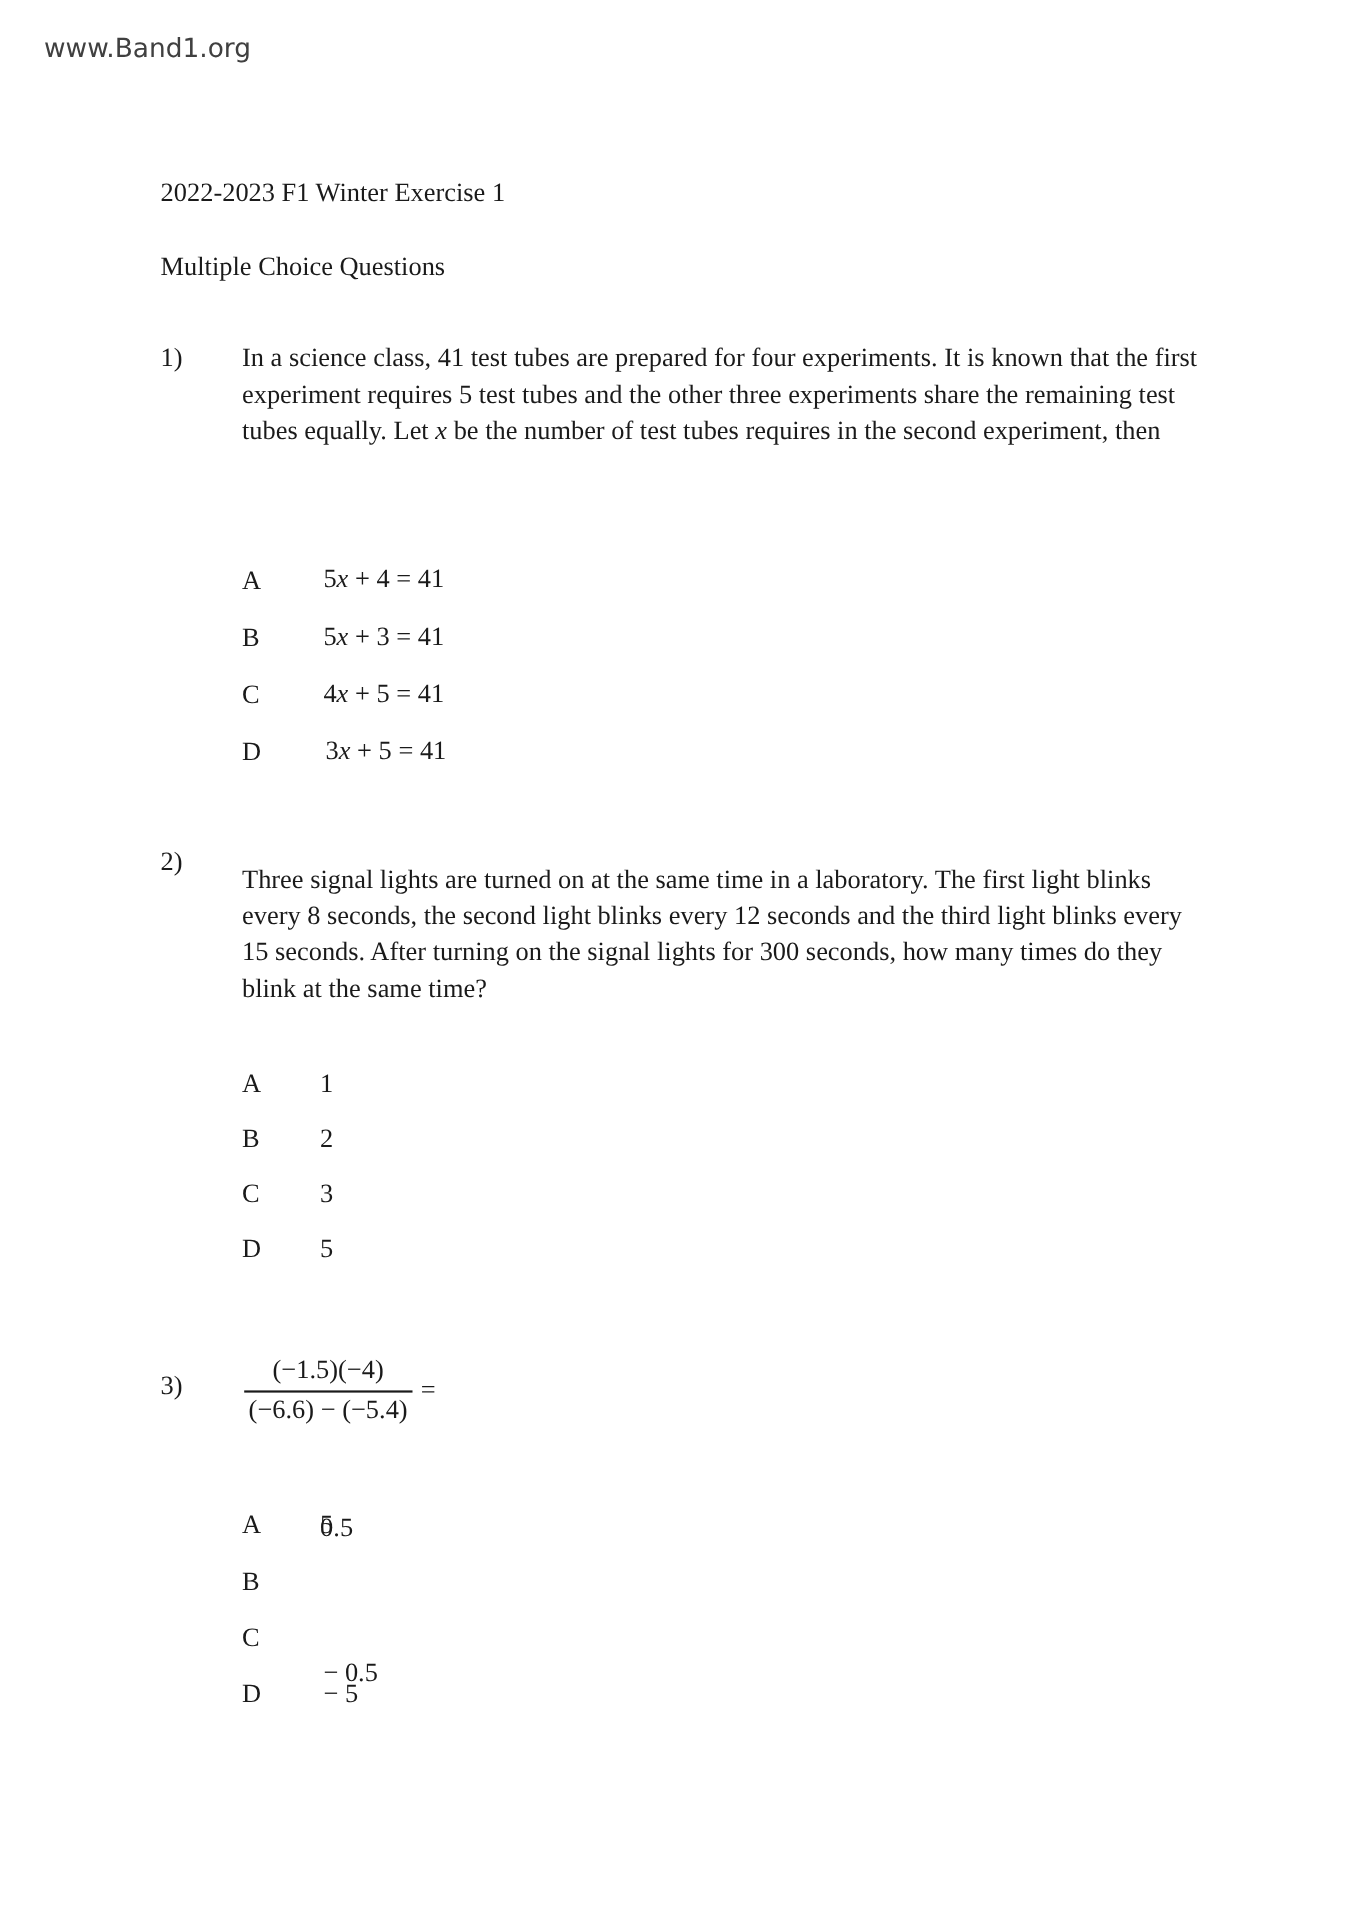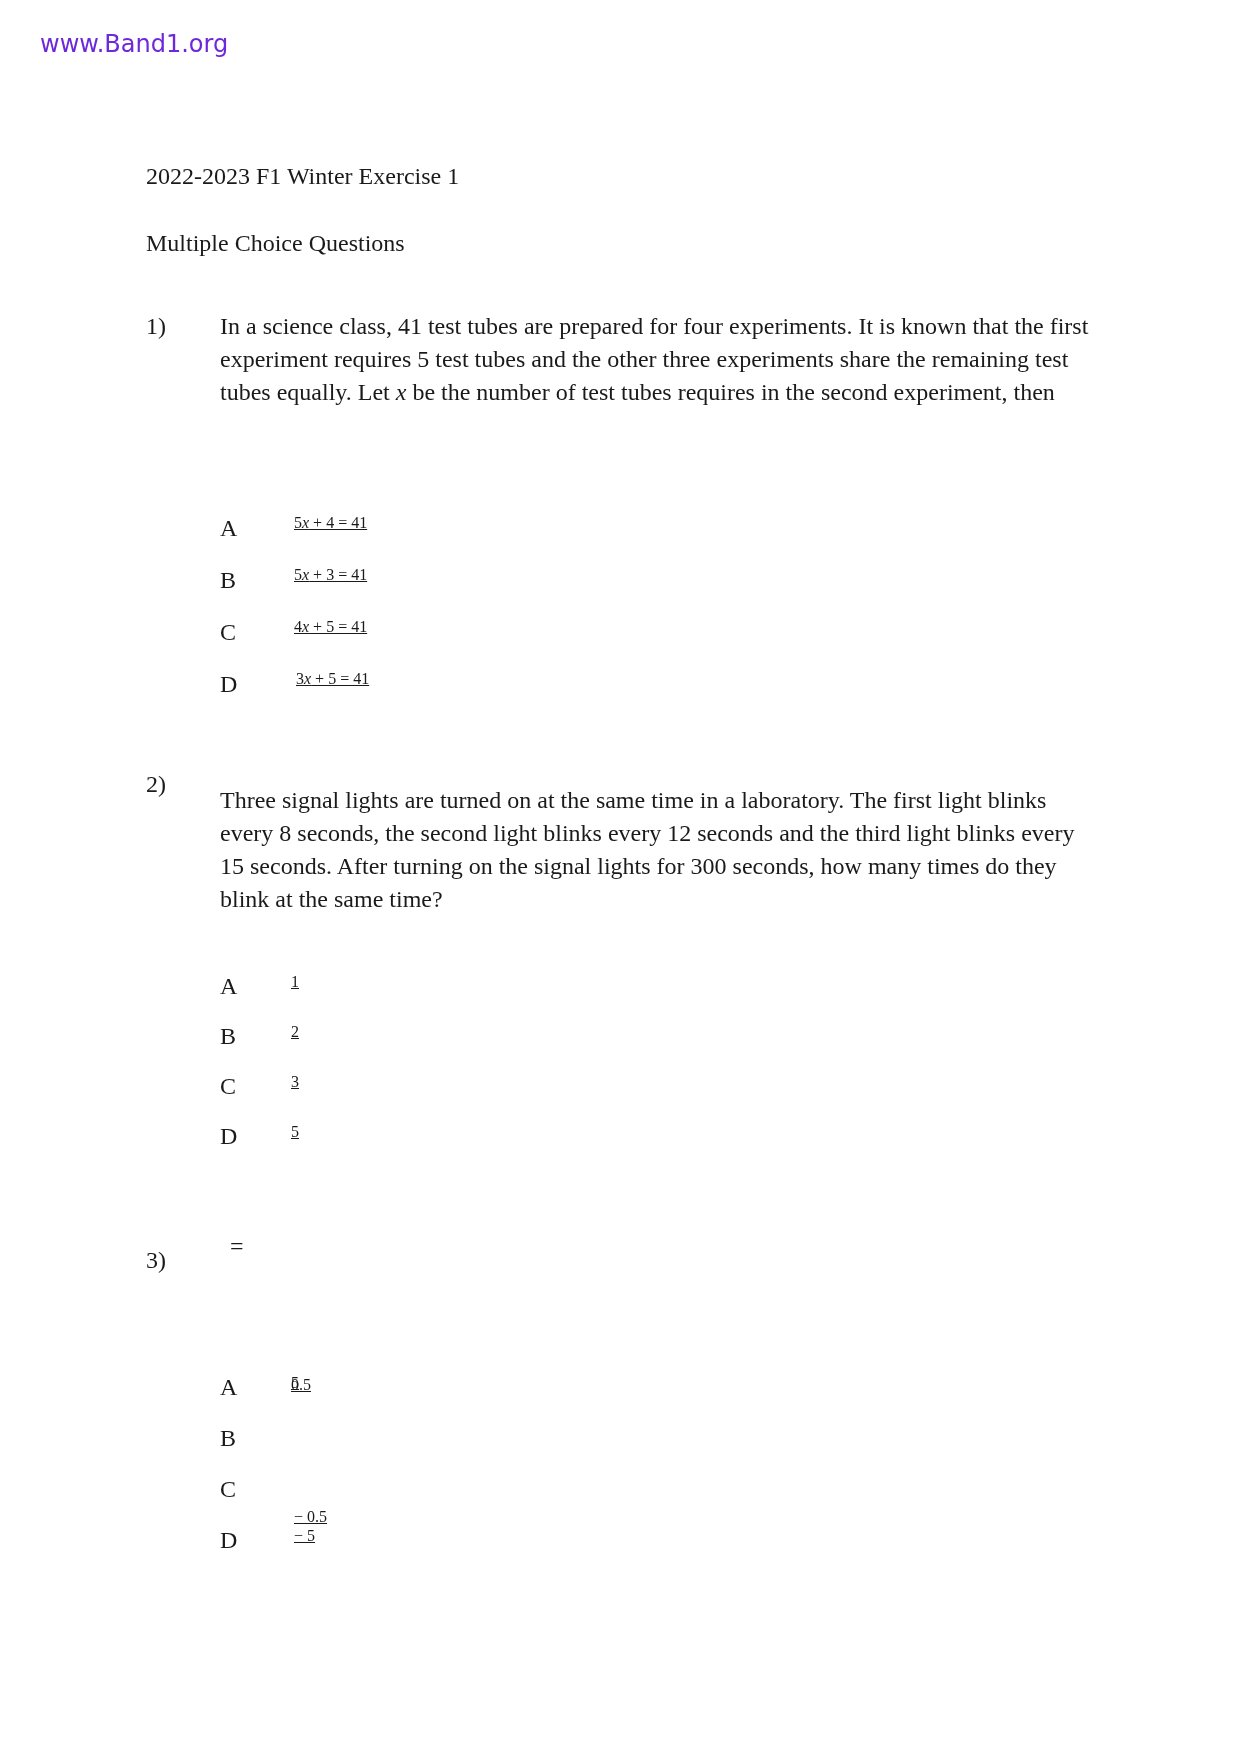--- a/index.html
+++ b/index.html
@@ -1,25 +1,25 @@
 <!DOCTYPE html>
 <html><head>
   <meta charset="utf-8">
   <style>
     * { margin: 0; padding: 0; box-sizing: border-box; }
     html, body { width: 1240px; height: 1754px; background: #ffffff; overflow: hidden; }
     body { position: relative; color: #1a1a1a; font-family: "Liberation Serif", "DejaVu Serif", serif; }
-    .watermark { position: absolute; left: 40px; top: 30px; font-family: "DejaVu Sans", "Liberation Sans", sans-serif; font-size: 24px; color: #6d28d9; }
+    .watermark { position: absolute; left: 40px; top: 30px; font-family: "DejaVu Sans", "Liberation Sans", sans-serif; font-size: 24px; color: #404040; }
     .title { position: absolute; left: 146px; top: 163px; font-size: 24px; text-align: right; }
     .subtitle { position: absolute; left: 146px; top: 230px; font-size: 24px; }
     .q-num { position: absolute; left: 146px; font-size: 24px; }
     .q-text { position: absolute; left: 220px; width: 880px; font-size: 24px; line-height: 33px; }
     .q-text i { font-style: italic; }
     .opt-letter { position: absolute; left: 220px; font-size: 24px; }
-    .opt-val { position: absolute; font-size: 16px; white-space: nowrap; text-decoration: underline; }
+    .opt-val { position: absolute; font-size: 24px; white-space: nowrap; }
     .opt-val .var { font-style: italic; }
     .frac { position: absolute; left: 222px; top: 1233px; display: inline-flex; align-items: center; font-size: 24px; }
     .frac-body { display: inline-flex; flex-direction: column; align-items: center; }
     .frac-num { padding: 0 6px 4px 6px; }
     .frac-bar { align-self: stretch; height: 1.5px; background: #1a1a1a; }
     .frac-den { padding: 3px 4px 0 4px; }
     .frac-eq { margin-left: 8px; }
   </style>
 </head>
 <body>
@@ -68,20 +68,25 @@
   </div>
   <div>
     <div class="opt-letter" style="top:1123px;">D</div>
     <div class="opt-val" style="left:291px; top:1123px;">5</div>
   </div>
 </div>
 
 <div>
   <div class="q-num" style="top:1247px;">3)</div>
   <div class="frac">
+    <div class="frac-body">
+      <div class="frac-num">(−1.5)(−4)</div>
+      <div class="frac-bar"></div>
+      <div class="frac-den">(−6.6) − (−5.4)</div>
+    </div>
     <span class="frac-eq">=</span>
   </div>
 
   <div>
     <div class="opt-letter" style="top:1374px;">A</div>
     <div class="opt-val" style="left:291px; top:1374px;">5</div>
   </div>
   <div>
     <div class="opt-letter" style="top:1425px;">B</div>
     <div class="opt-val" style="left:291px; top:1376px;">0.5</div>

